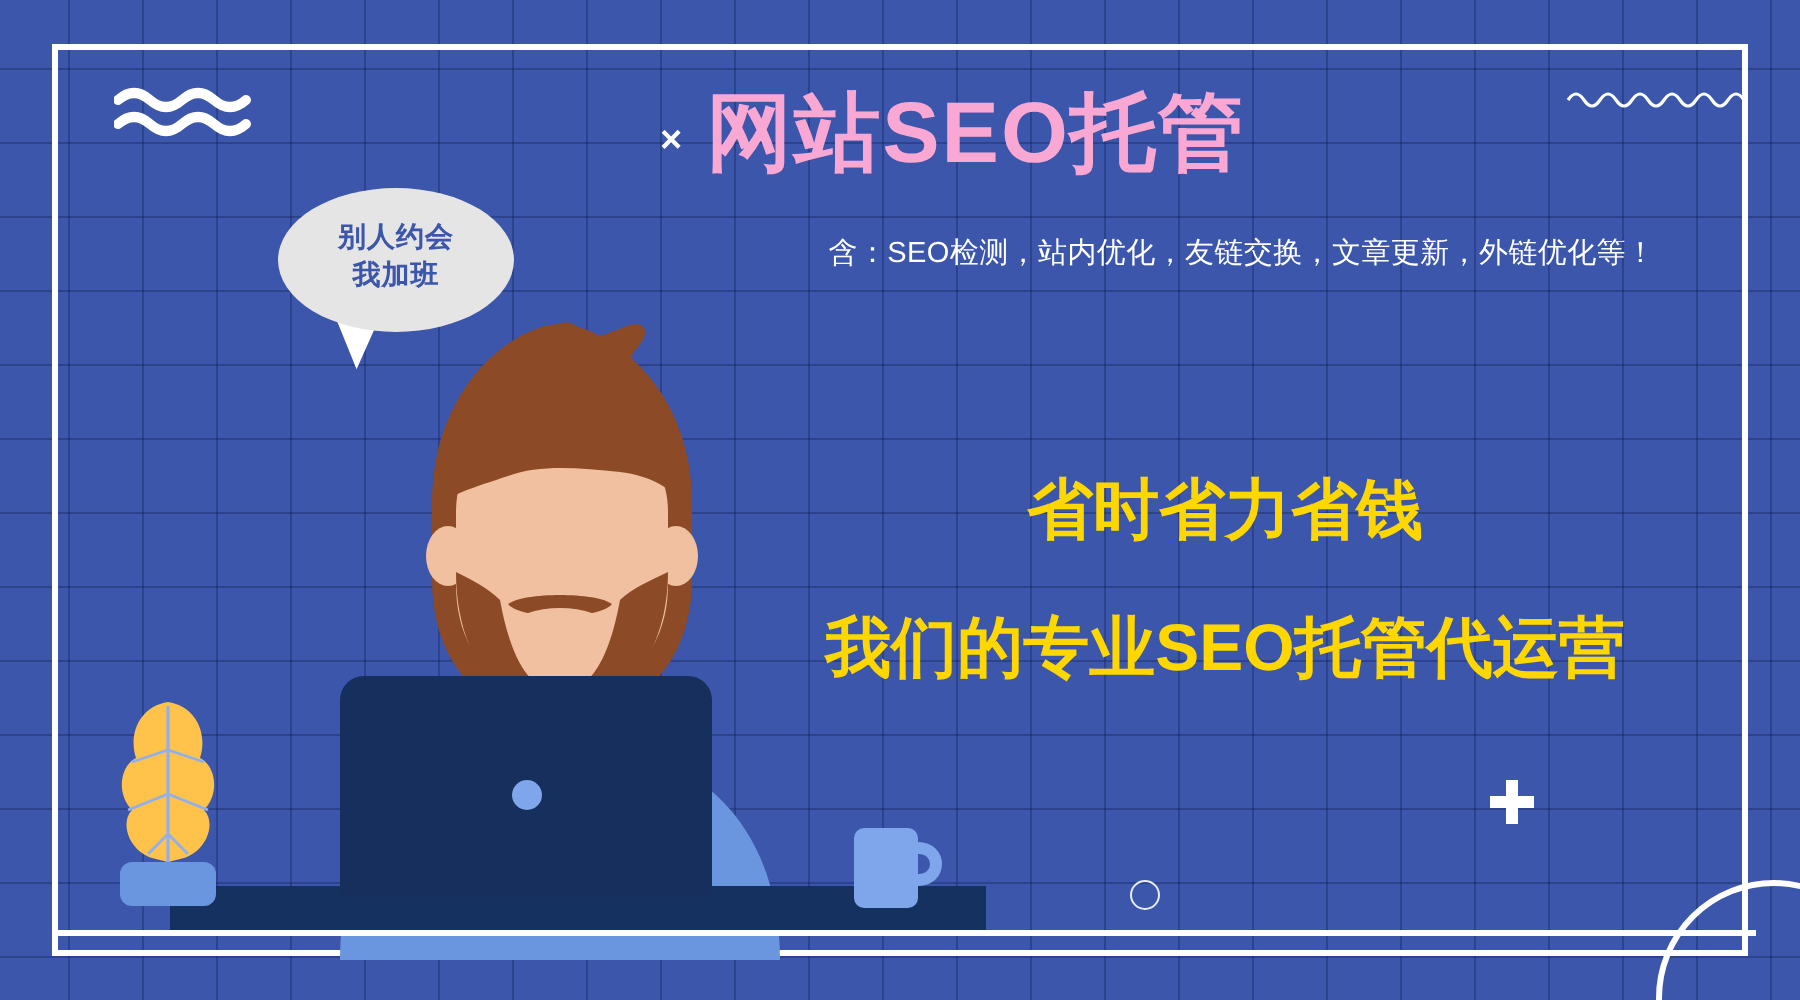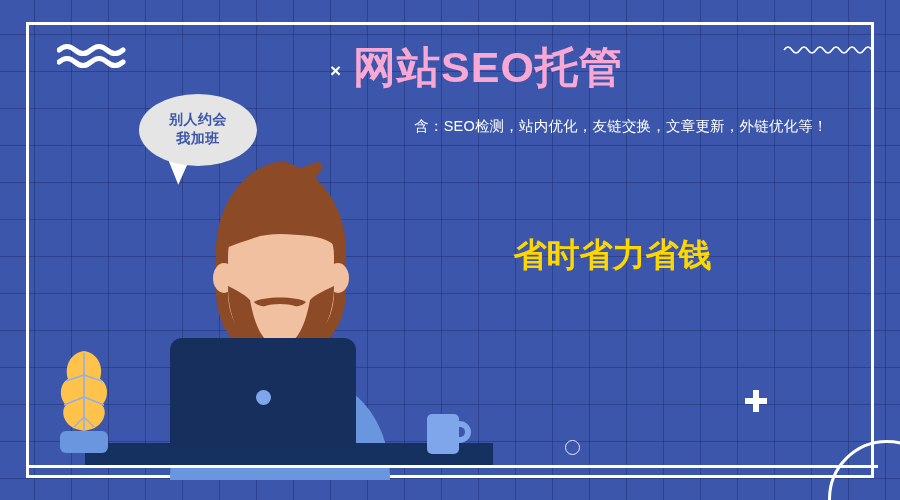--- a/index.html
+++ b/index.html
@@ -212,15 +212,16 @@
 
   <div class="title-row">
     <span class="x-mark">×</span>
     <span class="title">网站SEO托管</span>
   </div>
 
   <div class="subtitle">含：SEO检测，站内优化，友链交换，文章更新，外链优化等！</div>
 
   <div class="slogans">
     <div class="slogan l1">省时省力省钱</div>
+    <div class="slogan l2">我们的专业SEO托管代运营</div>
   </div>
 
 </div>
 
 </body></html>

